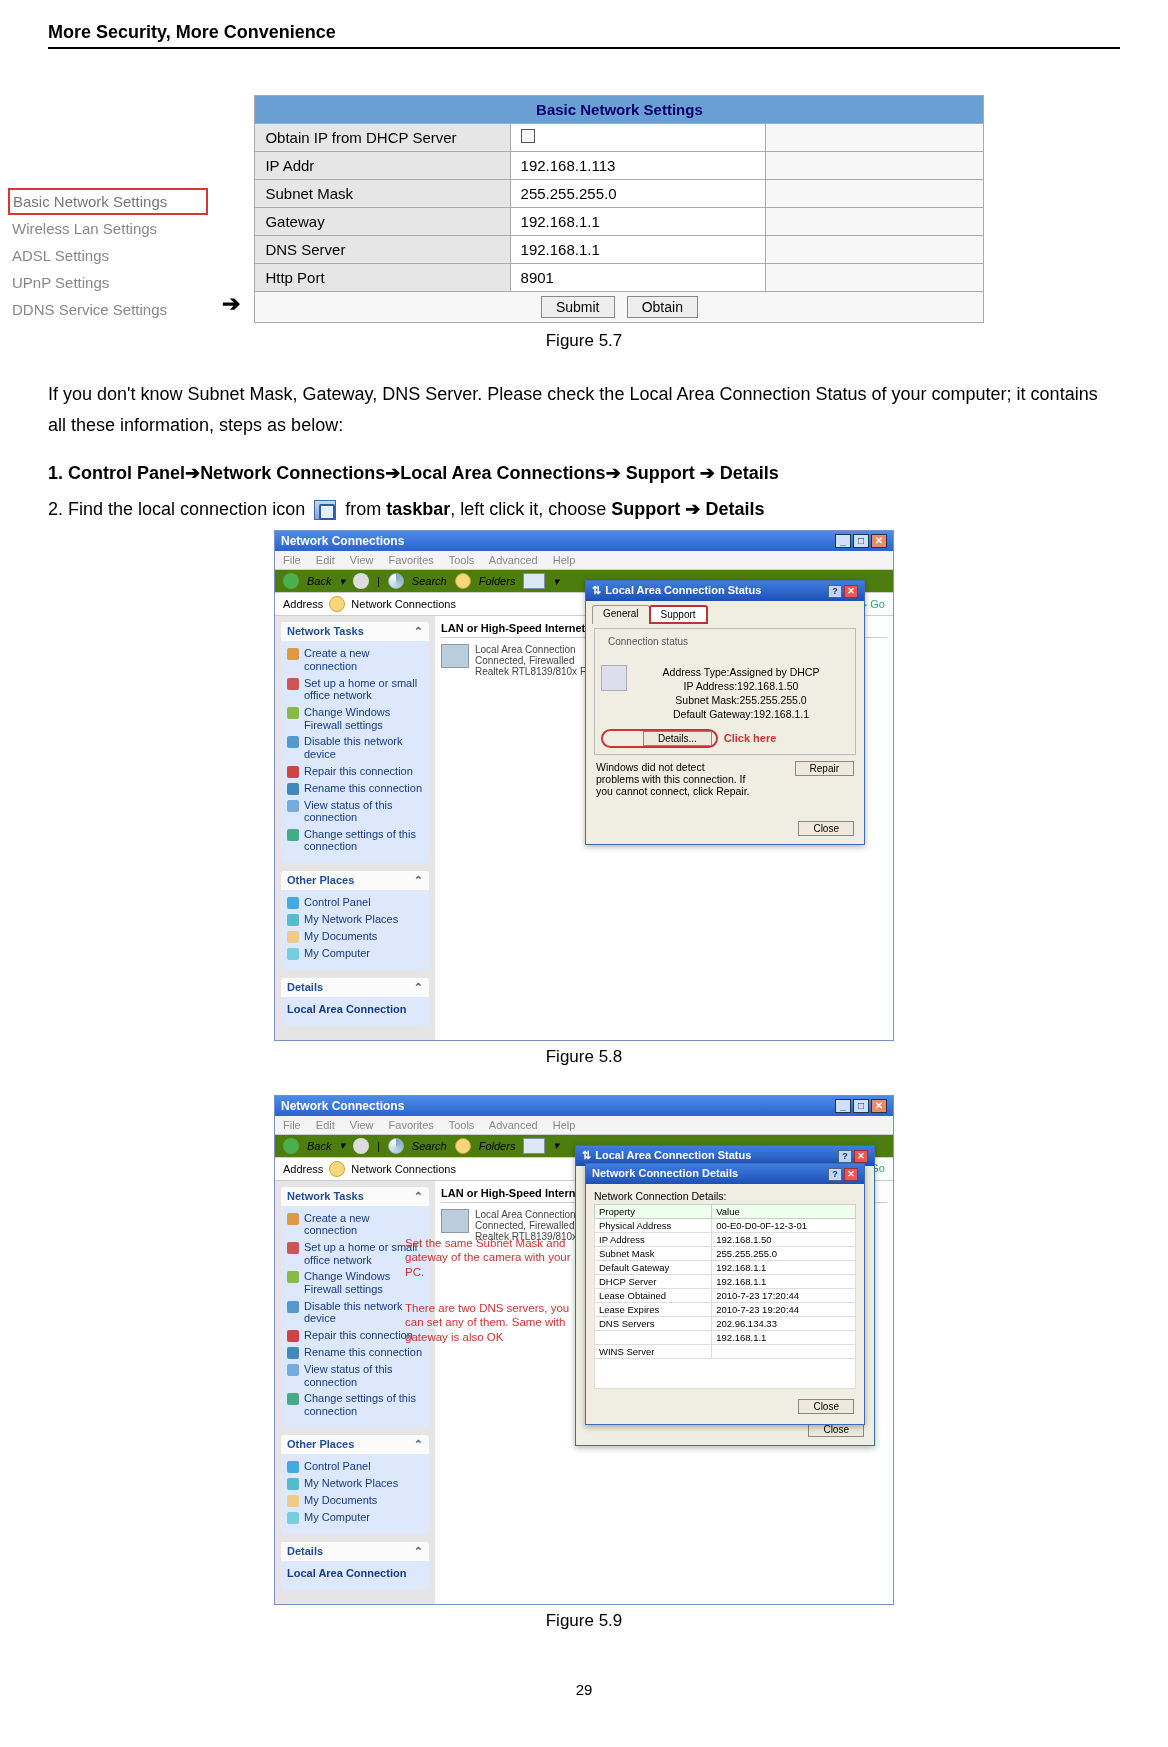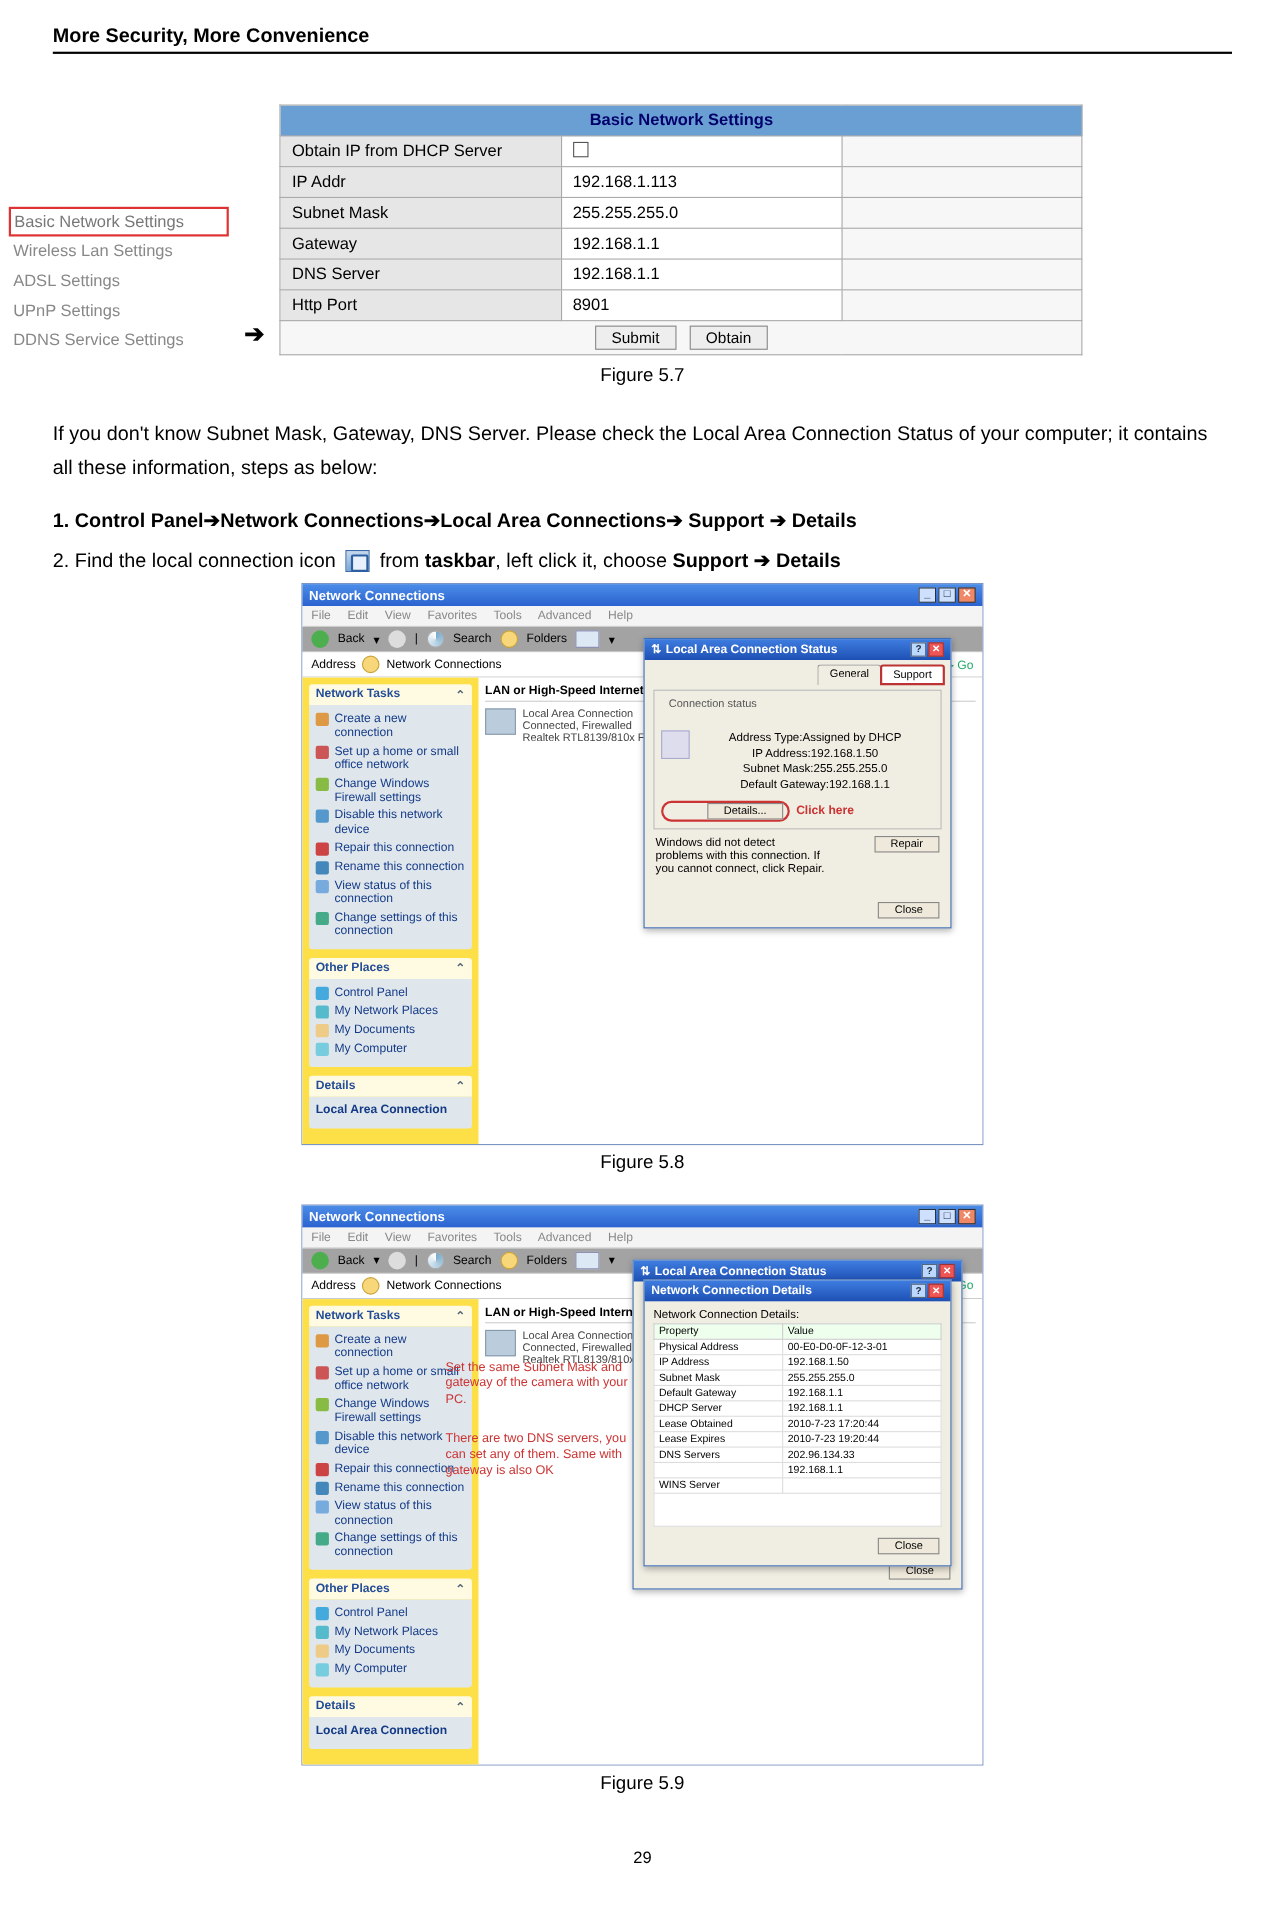--- a/index.html
+++ b/index.html
@@ -108,50 +108,50 @@
   .win-titlebar {
     background: linear-gradient(#4c8de8,#2a62cf);
     color:#fff; font-size:12px; font-weight:bold;
     padding:3px 6px; display:flex; justify-content:space-between; align-items:center;
   }
   .win-ctrl { display:flex; gap:2px; }
   .win-ctrl .sq { width:16px; height:14px; background:#cfe0ff; border:1px solid #234; font-size:10px; text-align:center; line-height:12px; color:#123; }
   .win-ctrl .sq.close { background:#e86; color:#fff; }
   .win-menu { background:#f4f4f4; color:#888; font-size:11px; padding:3px 8px; border-bottom:1px solid #ccc; }
   .win-menu span { margin-right:12px; }
-  .win-toolbar { background:#a3a3a3; font-size:11px; padding:3px 8px; border-bottom:1px solid #ccc; display:flex; align-items:center; gap:8px; }
+  .win-toolbar { background:#4d7c0f; font-size:11px; padding:3px 8px; border-bottom:1px solid #ccc; display:flex; align-items:center; gap:8px;font-style:italic; }
   .tb-icon { width:16px; height:16px; border-radius:50%; display:inline-block; }
   .tb-back { background:#4cae4c; }
   .tb-fwd { background:#ddd; }
   .tb-search { background:conic-gradient(#7ac, #fff); border:1px solid #aaa; }
   .tb-fold { background:#f7d77a; border:1px solid #caa43a; }
   .tb-views { width:22px; height:16px; border:1px solid #88a; background:#dde8f5; }
   .win-address { background:#fff; font-size:11px; padding:3px 8px; border-bottom:1px solid #ccc; display:flex; align-items:center; gap:6px; }
   .go-btn { margin-left:auto; color:#2a6; font-size:11px; }
   .win-body { display:flex; background:#fff; min-height:270px; font-size:11px; }
-  .win-sidebar { width:160px; background:#fde047; color:#fff; padding:6px; }
+  .win-sidebar { width:160px; background:#e5e5e5; color:#fff; padding:6px; }
   .side-panel-title { background:rgba(255,255,255,0.85); color:#234d98; font-weight:bold; padding:3px 6px; border-radius:3px 3px 0 0; display:flex; justify-content:space-between; }
   .side-panel-title .car { color:#567; }
   .side-panel-body { background:rgba(220,232,255,0.9); color:#153b87; padding:4px 6px 8px 6px; border-radius:0 0 3px 3px; margin-bottom:8px; }
   .side-panel-body .item { display:flex; gap:5px; align-items:flex-start; padding:2px 0; line-height:1.15; }
   .mini-icon { width:12px; height:12px; border-radius:2px; flex-shrink:0; margin-top:1px; }
   .win-content { flex:1; padding:6px; position:relative; }
   .content-hdr { font-weight:bold; font-size:11px; padding-bottom:3px; border-bottom:1px solid #ccc; margin-bottom:6px; }
   .lan-item { display:flex; gap:6px; align-items:flex-start; color:#444; font-size:10px; }
   .lan-icon { width:28px; height:24px; background:#bcd; border:1px solid #89a; }
 
   .dialog {
     position:absolute; border:1px solid #3c6db5;
     background:#f0eee3; box-shadow:0 2px 6px rgba(0,0,0,0.3);
     font-size:10.5px;
   }
   .dialog .dlg-title { background:linear-gradient(#3f7de0,#1e50b4); color:#fff; font-weight:bold; font-size:11px; padding:3px 6px; display:flex; justify-content:space-between; }
   .dialog .dlg-title .dlg-ctrl span { display:inline-block; width:14px; height:13px; background:#e55; border:1px solid #933; margin-left:2px; text-align:center; font-size:9px; color:#fff; }
   .dialog .dlg-title .dlg-ctrl span.help { background:#bcd8ff; color:#234; border-color:#567; }
-  .tabrow { display:flex; gap:0; padding:4px 6px 0 6px;justify-content:flex-end; }
+  .tabrow { display:flex; gap:0; padding:4px 6px 0 6px; }
   .tab { border:1px solid #999; border-bottom:none; padding:2px 10px; background:#f0eee3; font-size:10px; border-radius:3px 3px 0 0; margin-right:-1px; }
   .tab.active-red { border:2px solid #b33; background:#fff; }
   .group { border:1px solid #bbb; margin:4px 8px 6px 8px; padding:6px; background:#f0eee3; }
   .group-title { font-size:10px; color:#555; margin:-12px 0 18px 4px; background:#f0eee3; display:inline-block; padding:0 3px; }
   .kv { display:flex; justify-content:center; padding:1px 0; }
   .dlg-btn { display:inline-block; border:1px solid #888; background:#efe9db; padding:1px 14px; font-size:10px;margin-left:36px; }
   .red-circle { border:2px solid #c33; border-radius:14px; padding:0 4px; display:inline-block; }
   .red-text { color:#c33; font-weight:bold; font-size:11px; }
 
   .grid-table { width:100%; border-collapse:collapse; font-size:9.5px; background:#fff; }

